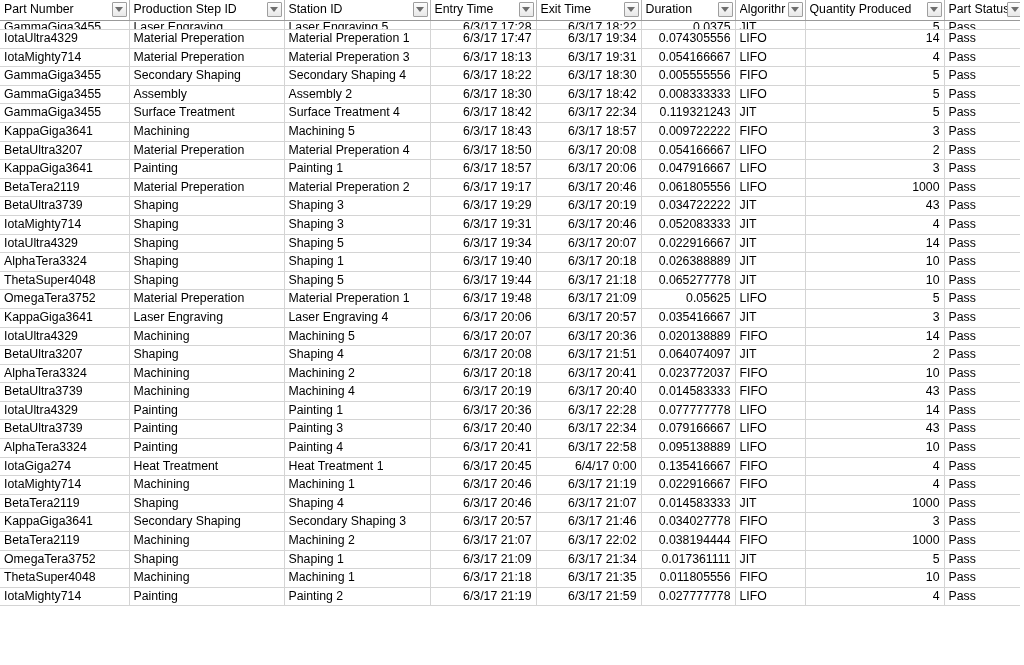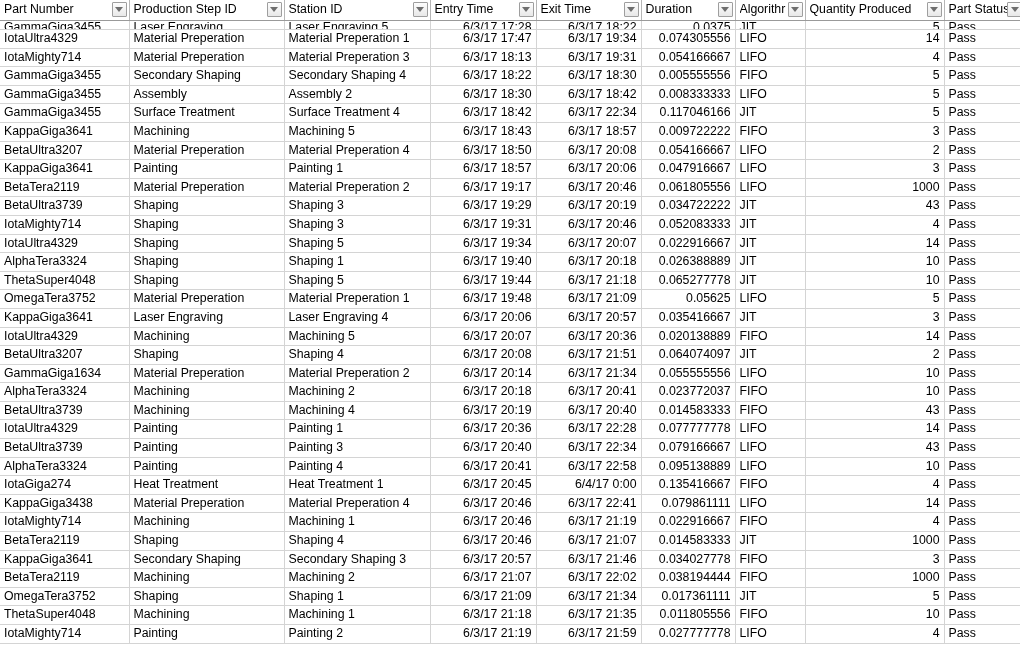--- a/index.html
+++ b/index.html
@@ -272,21 +272,21 @@
           <td class="txt">LIFO</td>
           <td class="num">5</td>
           <td class="txt">Pass</td>
         </tr>
         <tr>
           <td class="txt">GammaGiga3455</td>
           <td class="txt">Surface Treatment</td>
           <td class="txt">Surface Treatment 4</td>
           <td class="num">6/3/17 18:42</td>
           <td class="num">6/3/17 22:34</td>
-          <td class="num">0.117046166</td>
+          <td class="num">0.119321243</td>
           <td class="txt">JIT</td>
           <td class="num">5</td>
           <td class="txt">Pass</td>
         </tr>
         <tr>
           <td class="txt">KappaGiga3641</td>
           <td class="txt">Machining</td>
           <td class="txt">Machining 5</td>
           <td class="num">6/3/17 18:43</td>
           <td class="num">6/3/17 18:57</td>
@@ -421,31 +421,20 @@
           <td class="txt">Shaping</td>
           <td class="txt">Shaping 4</td>
           <td class="num">6/3/17 20:08</td>
           <td class="num">6/3/17 21:51</td>
           <td class="num">0.064074097</td>
           <td class="txt">JIT</td>
           <td class="num">2</td>
           <td class="txt">Pass</td>
         </tr>
         <tr>
-          <td class="txt">GammaGiga1634</td>
-          <td class="txt">Material Preperation</td>
-          <td class="txt">Material Preperation 2</td>
-          <td class="num">6/3/17 20:14</td>
-          <td class="num">6/3/17 21:34</td>
-          <td class="num">0.055555556</td>
-          <td class="txt">LIFO</td>
-          <td class="num">10</td>
-          <td class="txt">Pass</td>
-        </tr>
-        <tr>
           <td class="txt">AlphaTera3324</td>
           <td class="txt">Machining</td>
           <td class="txt">Machining 2</td>
           <td class="num">6/3/17 20:18</td>
           <td class="num">6/3/17 20:41</td>
           <td class="num">0.023772037</td>
           <td class="txt">FIFO</td>
           <td class="num">10</td>
           <td class="txt">Pass</td>
         </tr>
@@ -498,31 +487,20 @@
           <td class="txt">Heat Treatment</td>
           <td class="txt">Heat Treatment 1</td>
           <td class="num">6/3/17 20:45</td>
           <td class="num">6/4/17 0:00</td>
           <td class="num">0.135416667</td>
           <td class="txt">FIFO</td>
           <td class="num">4</td>
           <td class="txt">Pass</td>
         </tr>
         <tr>
-          <td class="txt">KappaGiga3438</td>
-          <td class="txt">Material Preperation</td>
-          <td class="txt">Material Preperation 4</td>
-          <td class="num">6/3/17 20:46</td>
-          <td class="num">6/3/17 22:41</td>
-          <td class="num">0.079861111</td>
-          <td class="txt">LIFO</td>
-          <td class="num">14</td>
-          <td class="txt">Pass</td>
-        </tr>
-        <tr>
           <td class="txt">IotaMighty714</td>
           <td class="txt">Machining</td>
           <td class="txt">Machining 1</td>
           <td class="num">6/3/17 20:46</td>
           <td class="num">6/3/17 21:19</td>
           <td class="num">0.022916667</td>
           <td class="txt">FIFO</td>
           <td class="num">4</td>
           <td class="txt">Pass</td>
         </tr>

